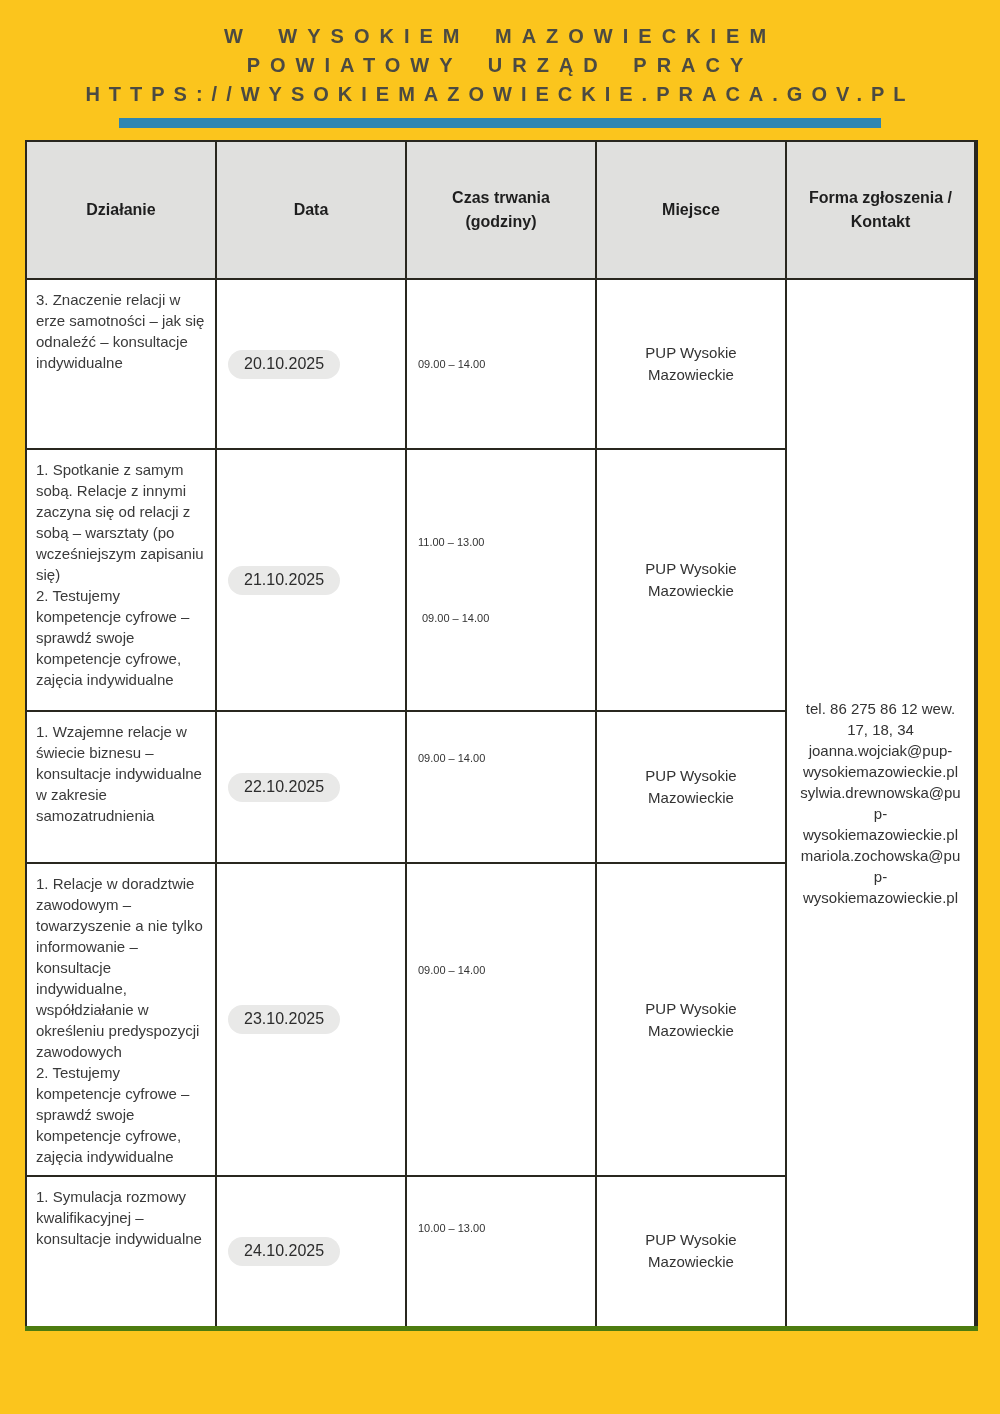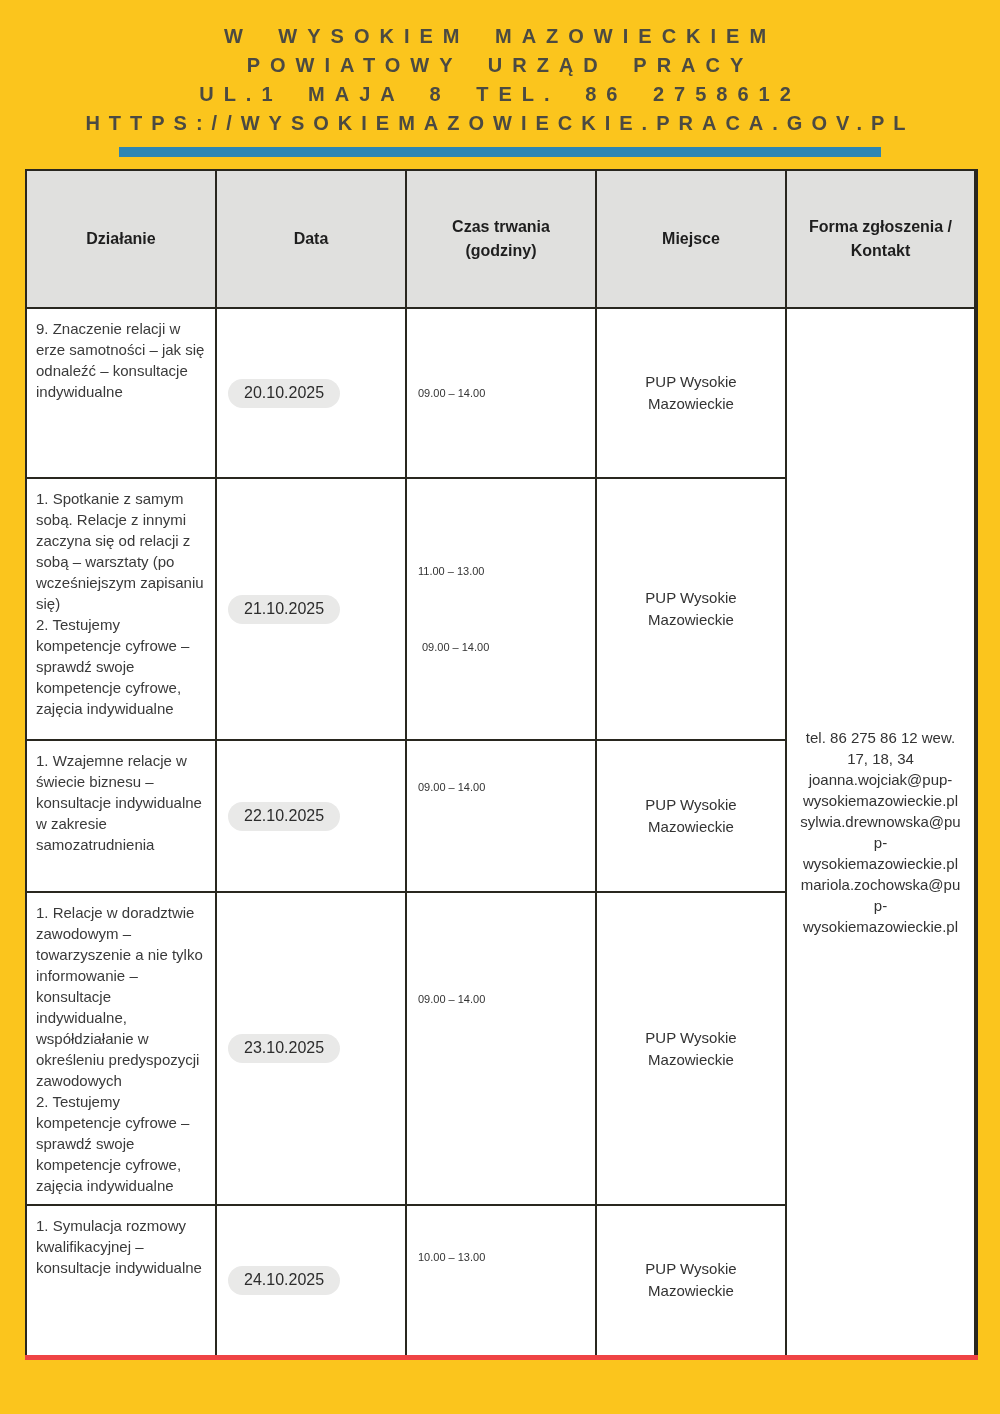--- a/index.html
+++ b/index.html
@@ -44,21 +44,21 @@
     margin: 12px 0 0 25px;
     background: #FFFFFF;
   }
   col { width: 190px; }
   th, td {
     border: 2px solid #29271F;
     font-size: 15px;
     color: #3A3A3A;
     overflow: hidden;
   }
-  table.schedule { border-right: 4px solid #29271F; border-bottom: 5px solid #ef4444; }
+  table.schedule { border-right: 4px solid #29271F; border-bottom: 5px solid #4d7c0f; }
 
   th {
     background: #E0E0DE;
     color: #1E1E1E;
     font-weight: bold;
     font-size: 16px;
     text-align: center;
     vertical-align: middle;
     white-space: pre-line;
     line-height: 24px;
@@ -122,21 +122,20 @@
   }
 </style>
 </head>
 <body style="background: rgb(251, 197, 29);">
 
 <div class="poster">
 
   <header class="page-header" style="color: rgb(75, 74, 66);">
     <div class="hdr-line">W WYSOKIEM MAZOWIECKIEM</div>
     <div class="hdr-line">POWIATOWY URZĄD PRACY</div>
-    <div class="hdr-line">UL.1 MAJA 8 TEL. 86 2758612</div>
     <div class="hdr-line url">HTTPS://WYSOKIEMAZOWIECKIE.PRACA.GOV.PL</div>
   </header>
 
   <div class="divider-bar" style="background: rgb(46, 134, 179);"></div>
 
   <table class="schedule">
     <colgroup>
       <col>
         <col>
         <col>
@@ -149,21 +148,21 @@
         <th>Data</th>
         <th>Czas trwania
 (godziny)</th>
         <th>Miejsce</th>
         <th>Forma zgłoszenia /
 Kontakt</th>
       </tr>
     </thead>
     <tbody>
       <tr class="r-1">
-        <td class="activity">9. Znaczenie relacji w erze samotności – jak się odnaleźć – konsultacje indywidualne</td>
+        <td class="activity">3. Znaczenie relacji w erze samotności – jak się odnaleźć – konsultacje indywidualne</td>
         <td class="date-cell">
           <span class="date-pill">20.10.2025</span>
         </td>
         <td class="time-cell">
           <div class="time-entry">09.00 – 14.00</div>
         </td>
         <td class="place-cell">PUP Wysokie
 Mazowieckie</td>
         <td class="contact-cell" rowspan="5">tel. 86 275 86 12 wew.
 17, 18, 34

